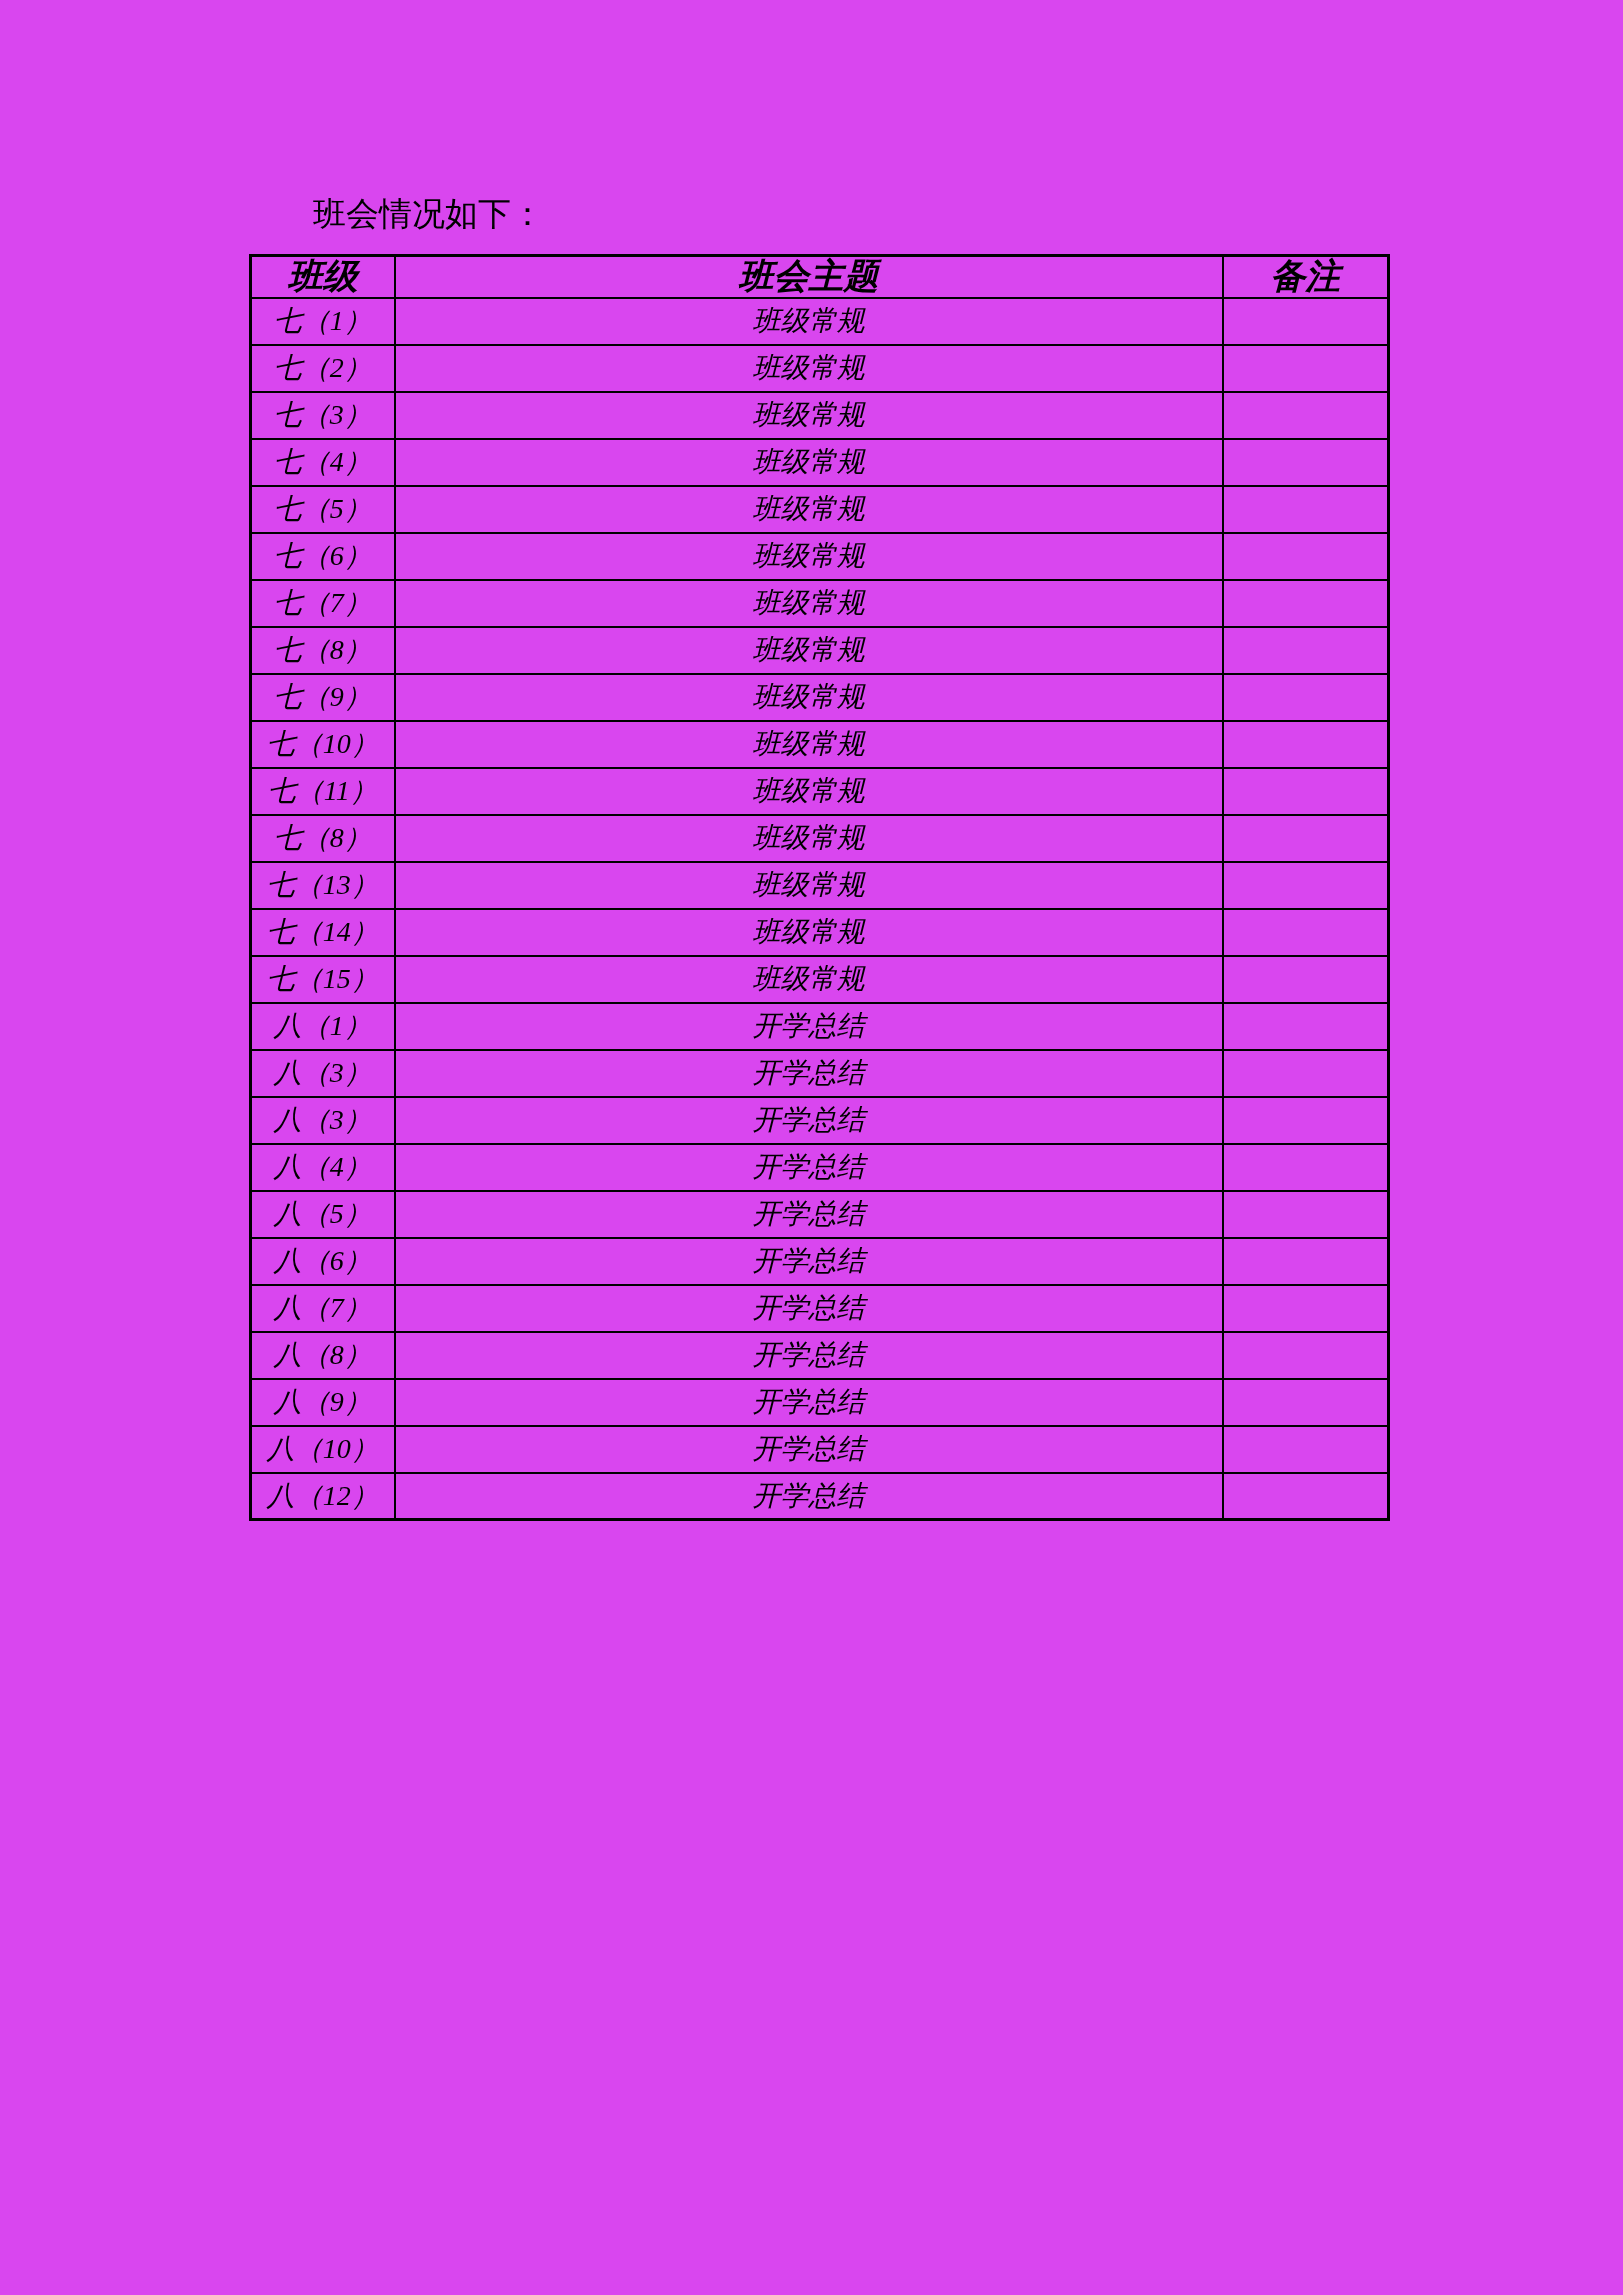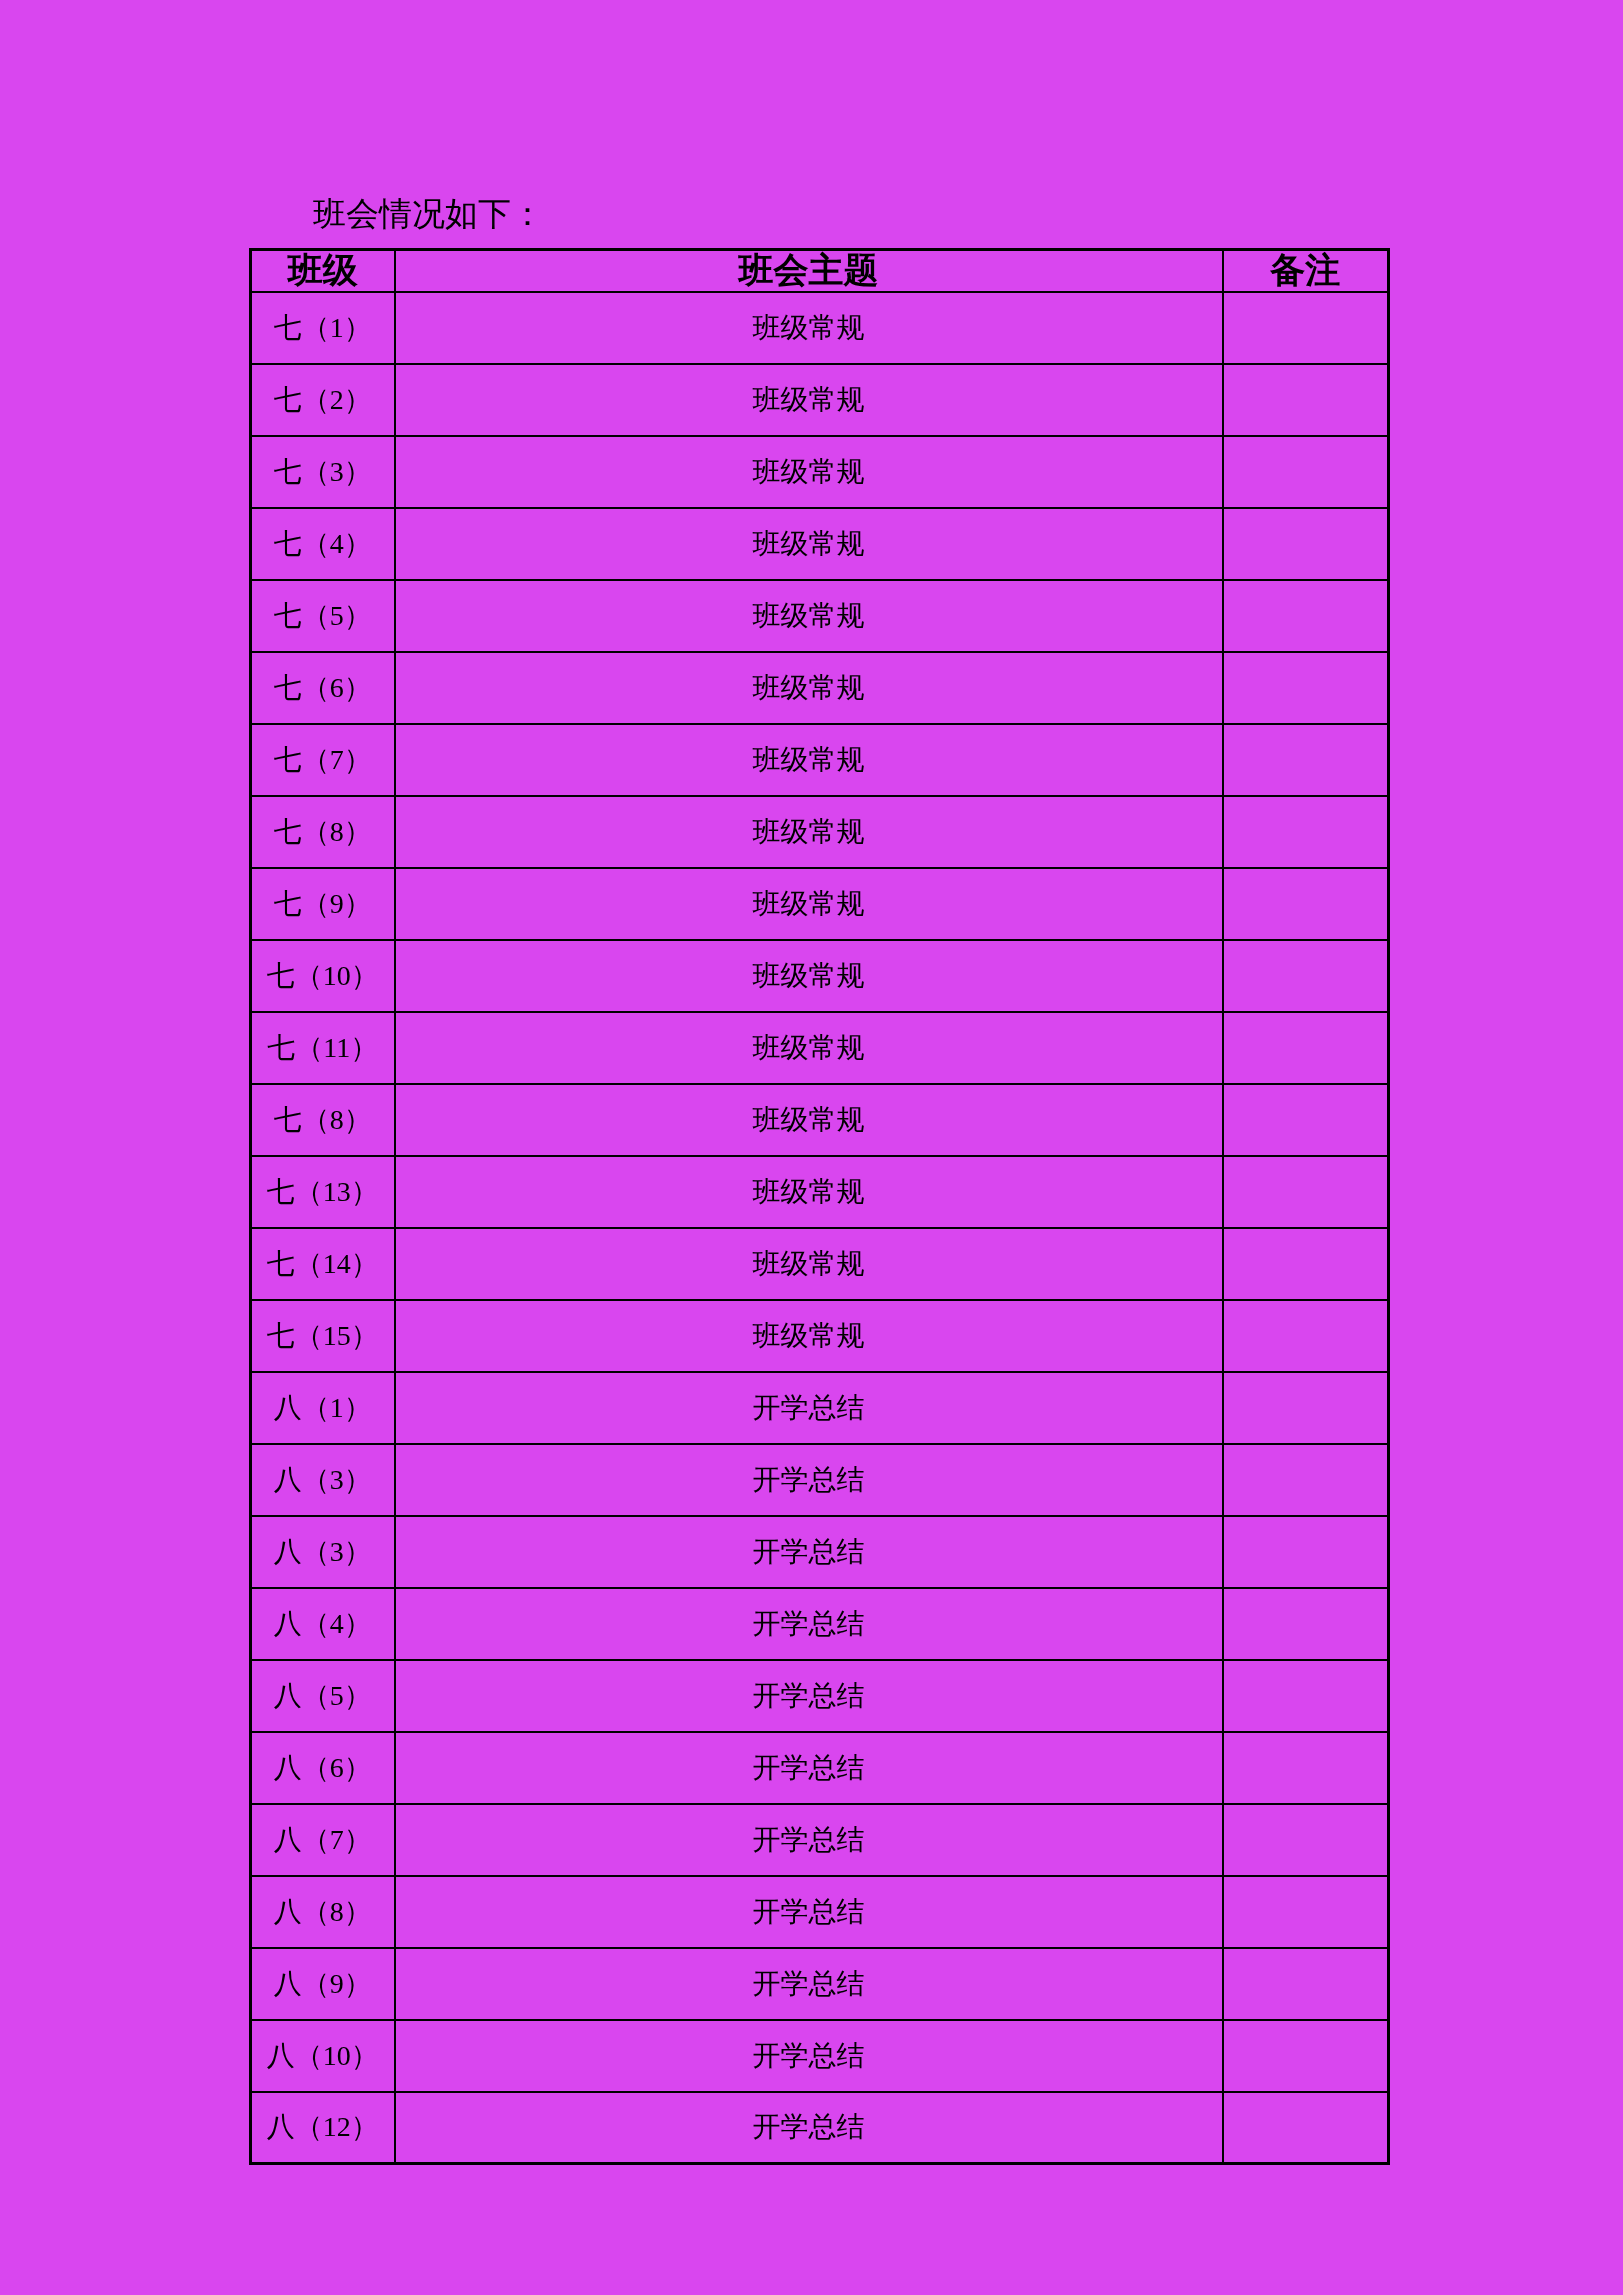--- a/index.html
+++ b/index.html
@@ -21,24 +21,25 @@
     left: 313px;
     top: 196px;
     font-size: 33px;
     line-height: 1.15;
     white-space: nowrap;
     color: #000000;
   }
   table.meeting-table {
     position: absolute;
     left: 249px;
-    top: 248px;
+    top: 254px;
     width: 1138px;
     border-collapse: collapse;
     table-layout: fixed;
+    font-style: italic;
   }
   table.meeting-table, 
   table.meeting-table tr, 
   table.meeting-table td, 
   table.meeting-table th {
     border: 2px solid #000000;
   }
   table.meeting-table {
     border-width: 3.3px;
   }
@@ -48,21 +49,21 @@
   th, td {
     padding: 0;
     vertical-align: middle;
     text-align: center;
     overflow: hidden;
   }
   thead tr {
     height: 42px;
   }
   tbody tr {
-    height: 72px;
+    height: 47px;
   }
   th {
     font-size: 35px;
     font-weight: bold;
     line-height: 1;
   }
   td {
     font-size: 28px;
     font-weight: normal;
     line-height: 1;

